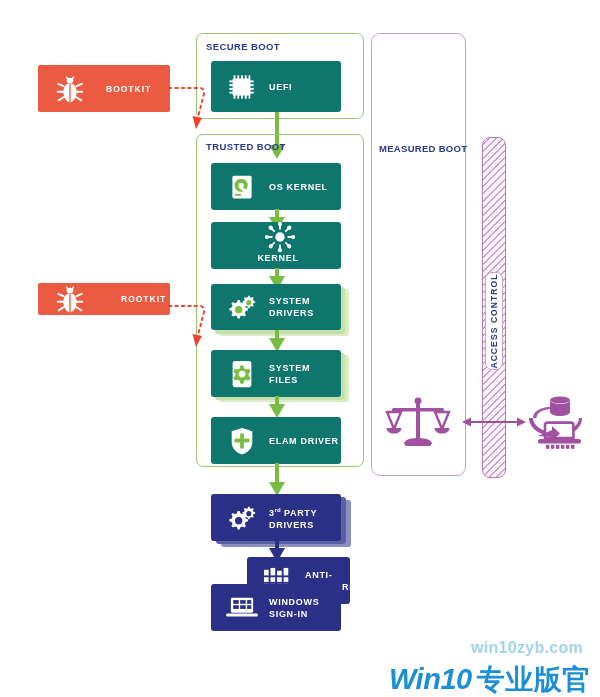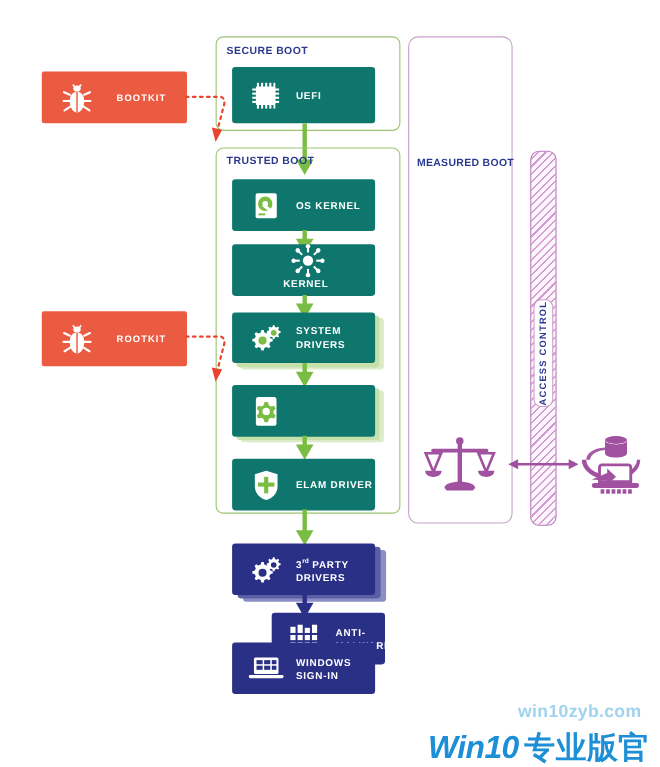--- a/index.html
+++ b/index.html
@@ -315,20 +315,21 @@
   <div class="stack-layer stack-green-2" style="left:219px; top:355px; width:130px; height:47px;"></div>
   <div class="stack-layer stack-green-1" style="left:215px; top:353px; width:130px; height:47px;"></div>
   <div class="abs card green" style="left:211px; top:350px; width:130px; height:47px;">
     <div class="card-icon">
       <svg width="26" height="30" viewBox="0 0 26 32" aria-hidden="true">
         <rect x="3" y="2" width="20" height="28" rx="2.5" fill="#ffffff"></rect>
         <path d="M11.4 7 l3.2 0 .9 3.1 2.1 1.2 3-.9 1.6 2.8 -2.1 2.3 0 2.4 2.1 2.3 -1.6 2.8 -3-.9 -2.1 1.2 -.9 3.1 -3.2 0 -.9-3.1 -2.1-1.2 -3 .9 -1.6-2.8 2.1-2.3 0-2.4 -2.1-2.3 1.6-2.8 3 .9 2.1-1.2 z" fill="#79bd42"></path>
         <circle cx="13" cy="16" r="3.6" fill="#ffffff"></circle>
       </svg>
     </div>
+    <div class="card-label">SYSTEM FILES</div>
   </div>
 
   <div class="abs" style="left:263px; top:396px; width:28px; height:25px;">
     <svg width="28" height="25" viewBox="0 0 28 25">
       <line x1="14" y1="0" x2="14" y2="11" stroke="#79bd42" stroke-width="4"></line>
       <polygon points="6,8 22,8 14,22" fill="#79bd42"></polygon>
     </svg>
   </div>
 
   <div class="abs card green" style="left:211px; top:417px; width:130px; height:47px;">
@@ -436,21 +437,21 @@
           <path d="M15 11 C10.5 11 8 15 8 20 C8 26 11 31 15 31 C19 31 22 26 22 20 C22 15 19.5 11 15 11 Z"></path>
           <rect x="14.3" y="11" width="1.4" height="20" fill="#ea5b42"></rect>
           <path d="M8 14 L2.5 11.5 M8 20 L2 20 M8.6 25.5 L3 29" stroke="#ffffff" stroke-width="2.1" fill="none" stroke-linecap="round"></path>
           <path d="M22 14 L27.5 11.5 M22 20 L28 20 M21.4 25.5 L27 29" stroke="#ffffff" stroke-width="2.1" fill="none" stroke-linecap="round"></path>
         </g>
       </svg>
     </div>
     <div class="threat-label">BOOTKIT</div>
   </div>
 
-  <div class="abs threat" style="left:38px; top:283px; width:132px; height:50px;">
+  <div class="abs threat" style="left:38px; top:283px; width:132px; height:32px;gap:15px;">
     <div class="threat-icon">
       <svg width="30" height="32" viewBox="0 0 30 34" aria-hidden="true">
         <g fill="#ffffff">
           <path d="M11 4 L13.6 7.5 M19 4 L16.4 7.5" stroke="#ffffff" stroke-width="1.6" fill="none"></path>
           <ellipse cx="15" cy="8" rx="3.6" ry="3"></ellipse>
           <path d="M15 11 C10.5 11 8 15 8 20 C8 26 11 31 15 31 C19 31 22 26 22 20 C22 15 19.5 11 15 11 Z"></path>
           <rect x="14.3" y="11" width="1.4" height="20" fill="#ea5b42"></rect>
           <path d="M8 14 L2.5 11.5 M8 20 L2 20 M8.6 25.5 L3 29" stroke="#ffffff" stroke-width="2.1" fill="none" stroke-linecap="round"></path>
           <path d="M22 14 L27.5 11.5 M22 20 L28 20 M21.4 25.5 L27 29" stroke="#ffffff" stroke-width="2.1" fill="none" stroke-linecap="round"></path>
         </g>

